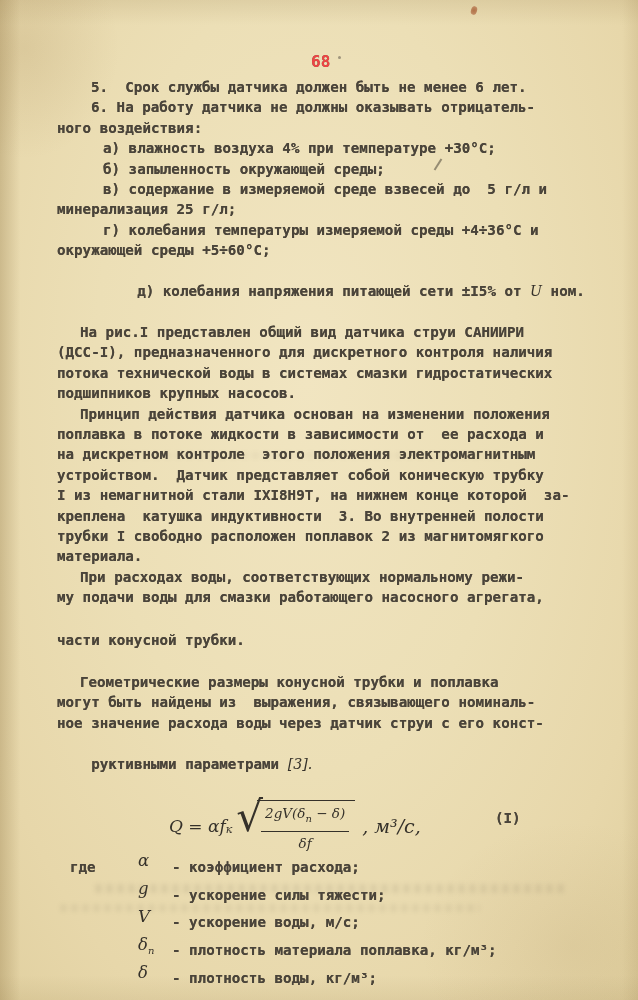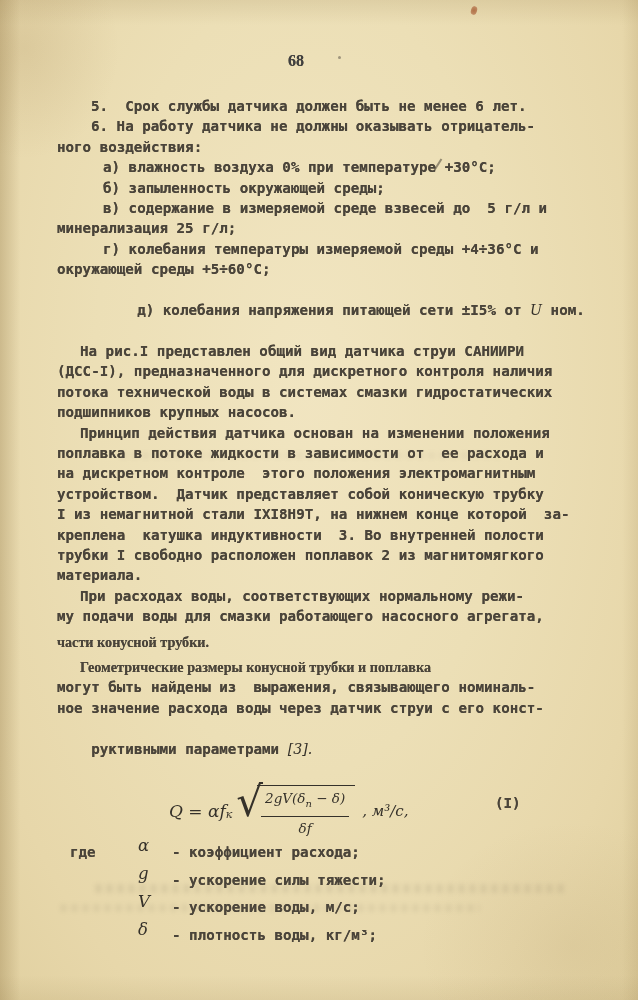--- a/index.html
+++ b/index.html
@@ -7,56 +7,55 @@
     width:638px;height:1000px;overflow:hidden;position:relative;
     font-family:"DejaVu Sans Mono",monospace;
     background:
       linear-gradient(90deg, rgba(138,112,62,.30), rgba(138,112,62,0) 3.2%),
       linear-gradient(270deg, rgba(146,120,70,.14), rgba(146,120,70,0) 2.5%),
       linear-gradient(180deg, rgba(150,125,75,.16), rgba(150,125,75,0) 2.5%),
       linear-gradient(0deg, rgba(150,125,75,.12), rgba(150,125,75,0) 2.5%),
       radial-gradient(ellipse at 48% 38%, #f1e5c1 0%, #ecdfb6 45%, #e7d7aa 78%, #e0cf9f 100%);
   }
   .page-number{
-    position:absolute;top:52px;left:288px;
-    font-size:16px;font-weight:bold;color:#404040;
+    position:absolute;top:52px;left:311px;
+    font-size:16px;font-weight:bold;color:#ef4444;
     text-shadow:0 0 .6px rgba(60,54,44,.8);
-    font-family:Liberation Serif, serif;
   }
   .text-block{
-    position:absolute;top:96px;left:57px;width:540px;
+    position:absolute;top:77px;left:57px;width:540px;
     font-size:14.2px;font-weight:bold;color:#4a443a;
     line-height:20.4px;letter-spacing:0;
     text-shadow:0 0 .6px rgba(60,54,44,.75);
   }
   .ln{white-space:pre;}
   .ind-num{padding-left:34px;}
   .ind-sub{padding-left:46px;}
   .ind-par{padding-left:23px;}
-  .gap-sm{margin-top:5px;font-family:Liberation Serif, serif;}
+  .gap-sm{margin-top:22px;}
   .hand{
     font-family:"DejaVu Serif",serif;font-style:italic;font-weight:normal;
     color:#35312a;text-shadow:none;
   }
   
   .formula{position:relative;height:52px;margin-top:2px;}
   .f-main{
     position:absolute;left:112px;top:4px;display:flex;align-items:center;
     font-family:"DejaVu Serif",serif;font-style:italic;color:#35312a;
     font-weight:normal;text-shadow:none;
   }
   .f-lhs{font-size:17px;}
   .f-lhs-sub{font-size:11px;transform:translateY(4px);display:inline-block;}
   .radical{display:inline-flex;align-items:flex-start;margin-left:4px;}
   .rad-sign{font-size:42px;line-height:38px;font-style:normal;margin-right:-6px;transform:translateY(-2px);}
   .rad-body{border-top:1.6px solid #35312a;padding:2px 6px 0 4px;}
   .frac{display:inline-block;text-align:center;font-size:13.5px;}
   .frac .num{display:block;border-bottom:1.4px solid #35312a;padding:0 4px 1px;}
   .frac .den{display:block;padding-top:1px;}
-  .f-units{font-size:15px;margin-left:7px;}
+  .f-units{font-size:19px;margin-left:7px;}
   .f-eqnum{
     position:absolute;left:438px;top:12px;
     font-family:"DejaVu Sans Mono",monospace;font-weight:bold;font-style:normal;
     font-size:14.2px;color:#4a443a;text-shadow:0 0 .6px rgba(60,54,44,.75);
   }
   sub.h-sub{font-size:10px;}
   
   .where{margin-top:2px;}
   .where-row{display:flex;align-items:flex-end;line-height:21.5px;white-space:pre;}
   .w-intro{display:inline-block;width:68px;padding-left:13px;box-sizing:content-box;flex:0 0 68px;}
@@ -89,21 +88,21 @@
 
 <div class="page-number">68</div>
 <div class="speck-red"></div>
 <div class="speck-dot"></div>
 <div class="slash-mark"></div>
 
 <div class="text-block">
   <div class="ln ind-num">5.  Срок службы датчика должен быть не менее 6 лет.</div>
   <div class="ln ind-num">6. На работу датчика не должны оказывать отрицатель-</div>
   <div class="ln">ного воздействия:</div>
-  <div class="ln ind-sub">а) влажность воздуха 0% при температуре +30°С;</div>
+  <div class="ln ind-sub">а) влажность воздуха 4% при температуре +30°С;</div>
   <div class="ln ind-sub">б) запыленность окружающей среды;</div>
   <div class="ln ind-sub">в) содержание в измеряемой среде взвесей до  5 г/л и</div>
   <div class="ln">минерализация 25 г/л;</div>
   <div class="ln ind-sub">г) колебания температуры измеряемой среды +4÷36°С и</div>
   <div class="ln">окружающей среды +5÷60°С;</div>
   <div class="ln ind-sub">
     <span>д) колебания напряжения питающей сети ±I5% от </span><span class="hand">U</span><span> ном.</span>
   </div>
   <div class="ln ind-par">На рис.I представлен общий вид датчика струи САНИИРИ</div>
   <div class="ln">(ДСС-I), предназначенного для дискретного контроля наличия</div>
@@ -156,20 +155,25 @@
       <span class="w-sym"><span>g</span><sub class="h-sub"></sub></span>
       <span class="w-desc">- ускорение силы тяжести;</span>
     </div>
     <div class="where-row">
       <span class="w-intro"></span>
       <span class="w-sym"><span>V</span><sub class="h-sub"></sub></span>
       <span class="w-desc">- ускорение воды, м/с;</span>
     </div>
     <div class="where-row">
       <span class="w-intro"></span>
+      <span class="w-sym"><span>δ</span><sub class="h-sub">п</sub></span>
+      <span class="w-desc">- плотность материала поплавка, кг/м³;</span>
+    </div>
+    <div class="where-row">
+      <span class="w-intro"></span>
       <span class="w-sym"><span>δ</span><sub class="h-sub"></sub></span>
       <span class="w-desc">- плотность воды, кг/м³;</span>
     </div>
   </div>
 </div>
 
 <div class="bleed bleed-1"></div>
 <div class="bleed bleed-2"></div>
 <div class="bleed bleed-3"></div>
 

